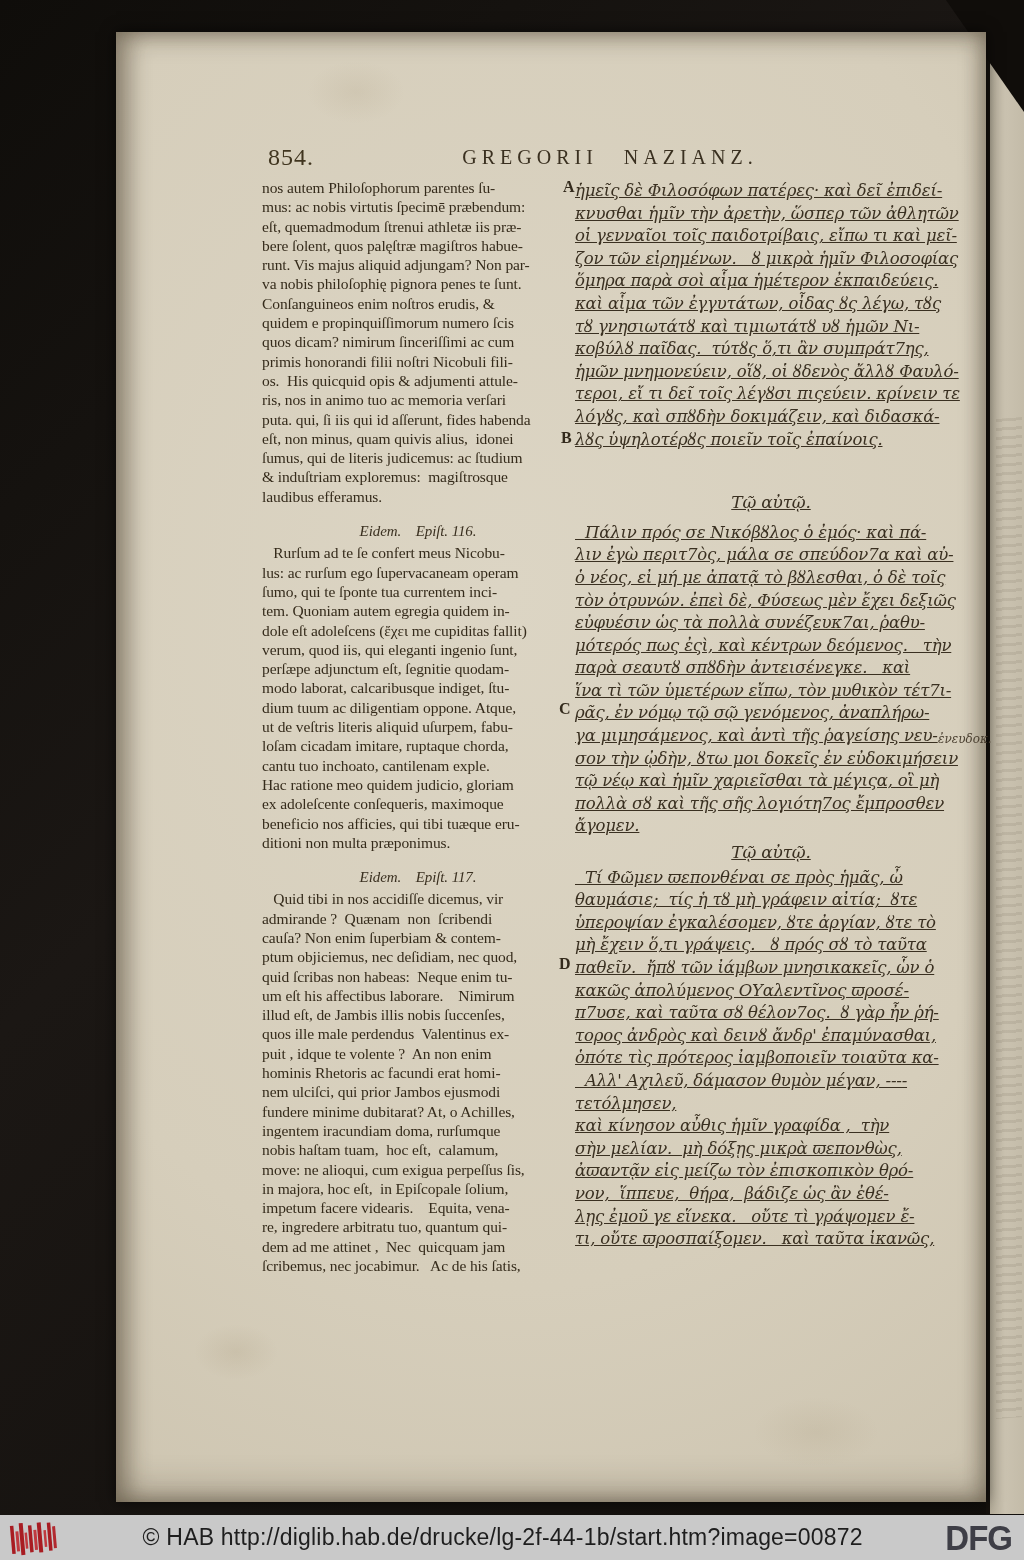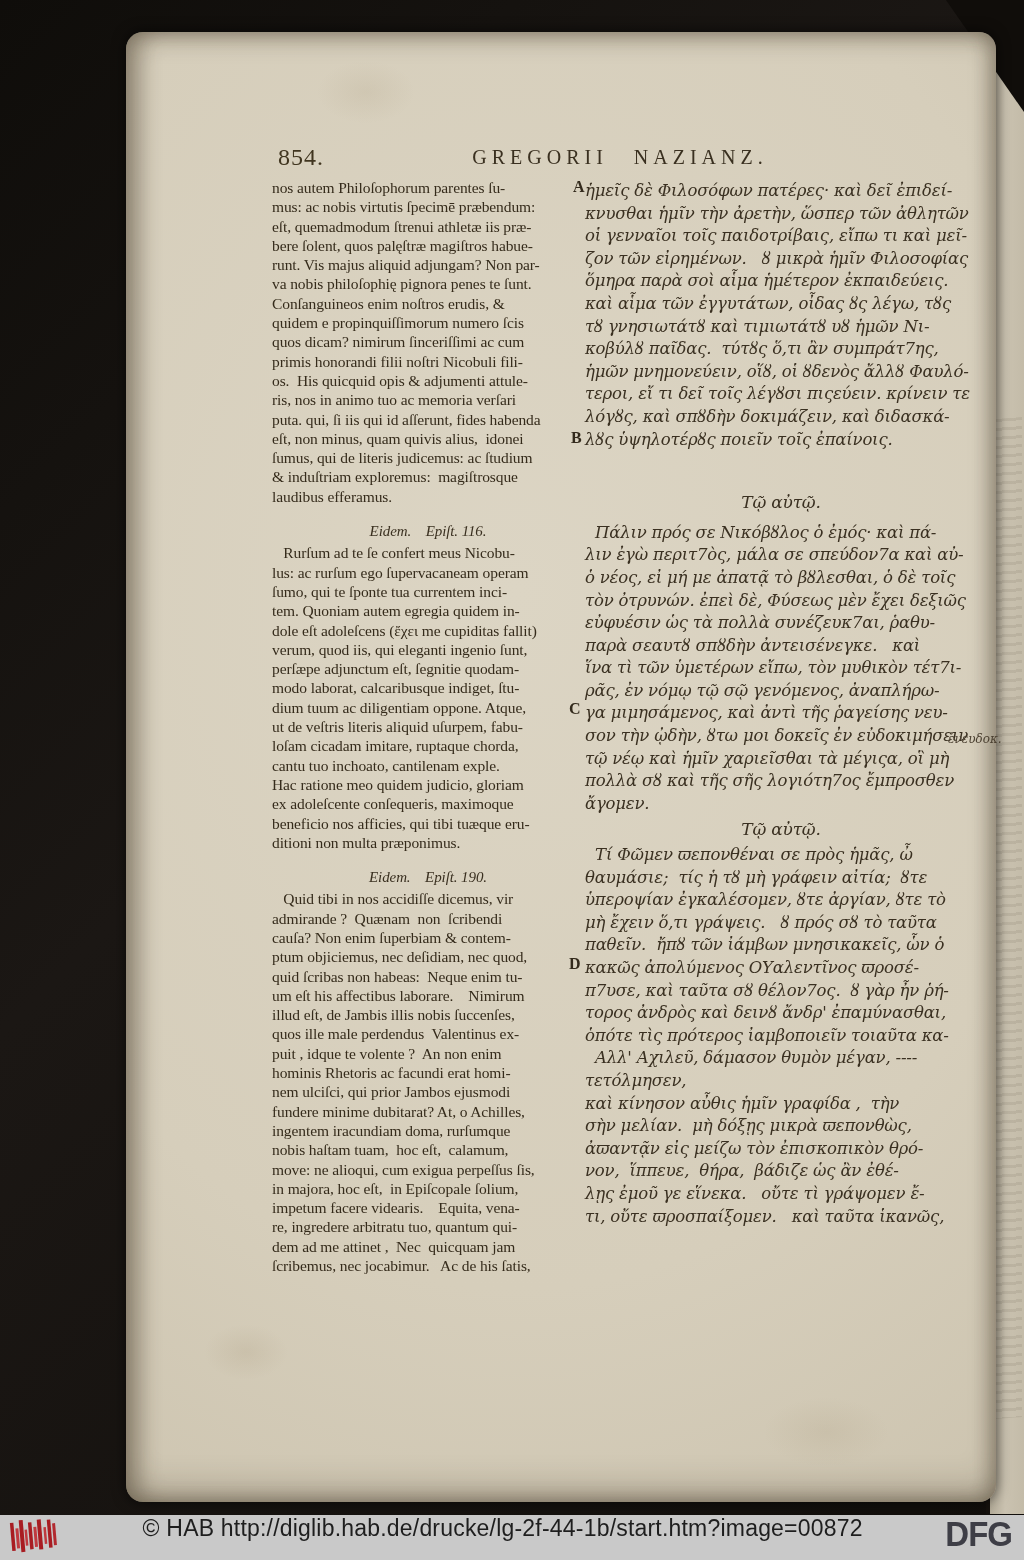--- a/index.html
+++ b/index.html
@@ -20,28 +20,27 @@
     transform:skewY(-4deg);
     opacity:.6;
   }
   .corner-shadow{
     position:absolute;left:946px;top:0;width:78px;height:112px;
     background:#100d0a;
     clip-path:polygon(0 0,100% 0,100% 100%);
   }
   
   .page{
-    position:absolute;left:126px;top:32px;width:870px;height:1470px;
+    position:absolute;left:116px;top:32px;width:870px;height:1470px;
     background:radial-gradient(130% 95% at 45% 38%,#dcd5c4 0%,#d6cebb 50%,#c9c0ab 88%,#bcb29c 100%);
     box-shadow:inset 14px 0 22px rgba(45,33,16,.30),
                inset -8px 0 16px rgba(45,33,16,.22),
                inset 0 -18px 30px rgba(45,33,16,.18),
                inset 0 10px 24px rgba(45,33,16,.14),
                0 0 14px rgba(0,0,0,.65);
-    border-radius:17px;
   }
   .page-number{
     position:absolute;left:152px;top:112px;
     font-size:24px;color:#40351f;letter-spacing:1px;
   }
   .running-title{
     position:absolute;left:244px;top:114px;width:500px;text-align:center;
     font-size:20px;color:#3a3020;letter-spacing:5px;word-spacing:16px;white-space:pre;
   }
   .col{position:absolute;top:146px;}
@@ -49,20 +48,21 @@
   .col-latin{
     left:146px;width:312px;
     font-size:15.5px;line-height:19.3px;color:#352b1b;
     letter-spacing:-0.1px;
   }
   .col-greek{
     left:459px;top:148px;width:392px;
     font-family:"DejaVu Serif",serif;font-style:italic;
     font-size:16.5px;line-height:22.6px;color:#3a3021;
     letter-spacing:-0.2px;
+    text-decoration:underline;
   }
   .block-heading{text-align:center;font-style:italic;white-space:pre;}
   .col-latin .block-heading{margin:16px 0 2px;font-size:15px;color:#3a3020;}
   .col-greek .block-heading{font-size:17px;}
   .col-greek > :nth-child(2){margin:40px 0 8px;}
   .col-greek > :nth-child(4){margin:3px 0 3px;}
   .marker{
     position:absolute;font-size:16px;color:#332a1c;
     font-family:"Liberation Serif",serif;font-weight:bold;
   }
@@ -78,21 +78,21 @@
   
   .page::before{
     content:"";position:absolute;inset:0;pointer-events:none;
     background:radial-gradient(60px 40px at 120px 1320px,rgba(140,120,85,.12),transparent 70%),
                radial-gradient(90px 50px at 700px 1400px,rgba(140,120,85,.10),transparent 70%),
                radial-gradient(70px 45px at 240px 60px,rgba(140,120,85,.10),transparent 70%);
   }
   
   .footer{
     position:absolute;left:0;bottom:0;width:1024px;height:45px;
-    background:#c9c9c9;display:flex;
+    background:#c9c9c9;display:flex;align-items:center;
     font-family:"Liberation Sans",sans-serif;
   }
   .hab-logo{margin-left:8px;flex:0 0 auto;}
   .footer-text{
     flex:1 1 auto;text-align:center;
     font-size:23px;color:#1e1e1e;letter-spacing:0.2px;
   }
   .dfg-logo{
     flex:0 0 auto;margin-right:12px;
     font-size:33px;font-weight:bold;color:#3e3e46;
@@ -141,21 +141,21 @@
         <div class="line">modo laborat, calcaribusque indiget, ſtu-</div>
         <div class="line">dium tuum ac diligentiam oppone. Atque,</div>
         <div class="line">ut de veſtris literis aliquid uſurpem, fabu-</div>
         <div class="line">loſam cicadam imitare, ruptaque chorda,</div>
         <div class="line">cantu tuo inchoato, cantilenam exple.</div>
         <div class="line">Hac ratione meo quidem judicio, gloriam</div>
         <div class="line">ex adoleſcente conſequeris, maximoque</div>
         <div class="line">beneficio nos afficies, qui tibi tuæque eru-</div>
         <div class="line">ditioni non multa præponimus.</div>
       </div>
-      <div class="block-heading">Eidem.    Epiſt. 190.</div>
+      <div class="block-heading">Eidem.    Epiſt. 117.</div>
       <div class="block-paragraph">
         <div class="line">   Quid tibi in nos accidiſſe dicemus, vir</div>
         <div class="line">admirande ?  Quænam  non  ſcribendi</div>
         <div class="line">cauſa? Non enim ſuperbiam &amp; contem-</div>
         <div class="line">ptum objiciemus, nec deſidiam, nec quod,</div>
         <div class="line">quid ſcribas non habeas:  Neque enim tu-</div>
         <div class="line">um eſt his affectibus laborare.    Nimirum</div>
         <div class="line">illud eſt, de Jambis illis nobis ſuccenſes,</div>
         <div class="line">quos ille male perdendus  Valentinus ex-</div>
         <div class="line">puit , idque te volente ?  An non enim</div>
@@ -187,20 +187,21 @@
         <div class="line">λόγȣς, καὶ σπȣδὴν δοκιμάζειν, καὶ διδασκά-</div>
         <div class="line">λȣς ὑψηλοτέρȣς ποιεῖν τοῖς ἐπαίνοις.</div>
       </div>
       <div class="block-heading">Τῷ αὐτῷ.</div>
       <div class="block-paragraph">
         <div class="line">  Πάλιν πρός σε Νικόβȣλος ὁ ἐμός· καὶ πά-</div>
         <div class="line">λιν ἐγὼ περιτ7ὸς, μάλα σε σπεύδον7α καὶ αὐ-</div>
         <div class="line">ὁ νέος, εἰ μή με ἀπατᾷ τὸ βȣλεσθαι, ὁ δὲ τοῖς</div>
         <div class="line">τὸν ὀτρυνών. ἐπεὶ δὲ, Φύσεως μὲν ἔχει δεξιῶς</div>
         <div class="line">εὐφυέσιν ὡς τὰ πολλὰ συνέζευκ7αι, ῥαθυ-</div>
+        <div class="line">μότερός πως ἐςὶ, καὶ κέντρων δεόμενος.   τὴν</div>
         <div class="line">παρὰ σεαυτȣ σπȣδὴν ἀντεισένεγκε.   καὶ</div>
         <div class="line">ἵνα τὶ τῶν ὑμετέρων εἴπω, τὸν μυθικὸν τέτ7ι-</div>
         <div class="line">ρᾶς, ἐν νόμῳ τῷ σῷ γενόμενος, ἀναπλήρω-</div>
         <div class="line">γα μιμησάμενος, καὶ ἀντὶ τῆς ῥαγείσης νευ-</div>
         <div class="line">σον τὴν ᾠδὴν, ȣτω μοι δοκεῖς ἐν εὐδοκιμήσειν</div>
         <div class="line">τῷ νέῳ καὶ ἡμῖν χαριεῖσθαι τὰ μέγιςα, οἳ μὴ</div>
         <div class="line">πολλὰ σȣ καὶ τῆς σῆς λογιότη7ος ἔμπροσθεν</div>
         <div class="line">ἄγομεν.</div>
       </div>
       <div class="block-heading">Τῷ αὐτῷ.</div>

